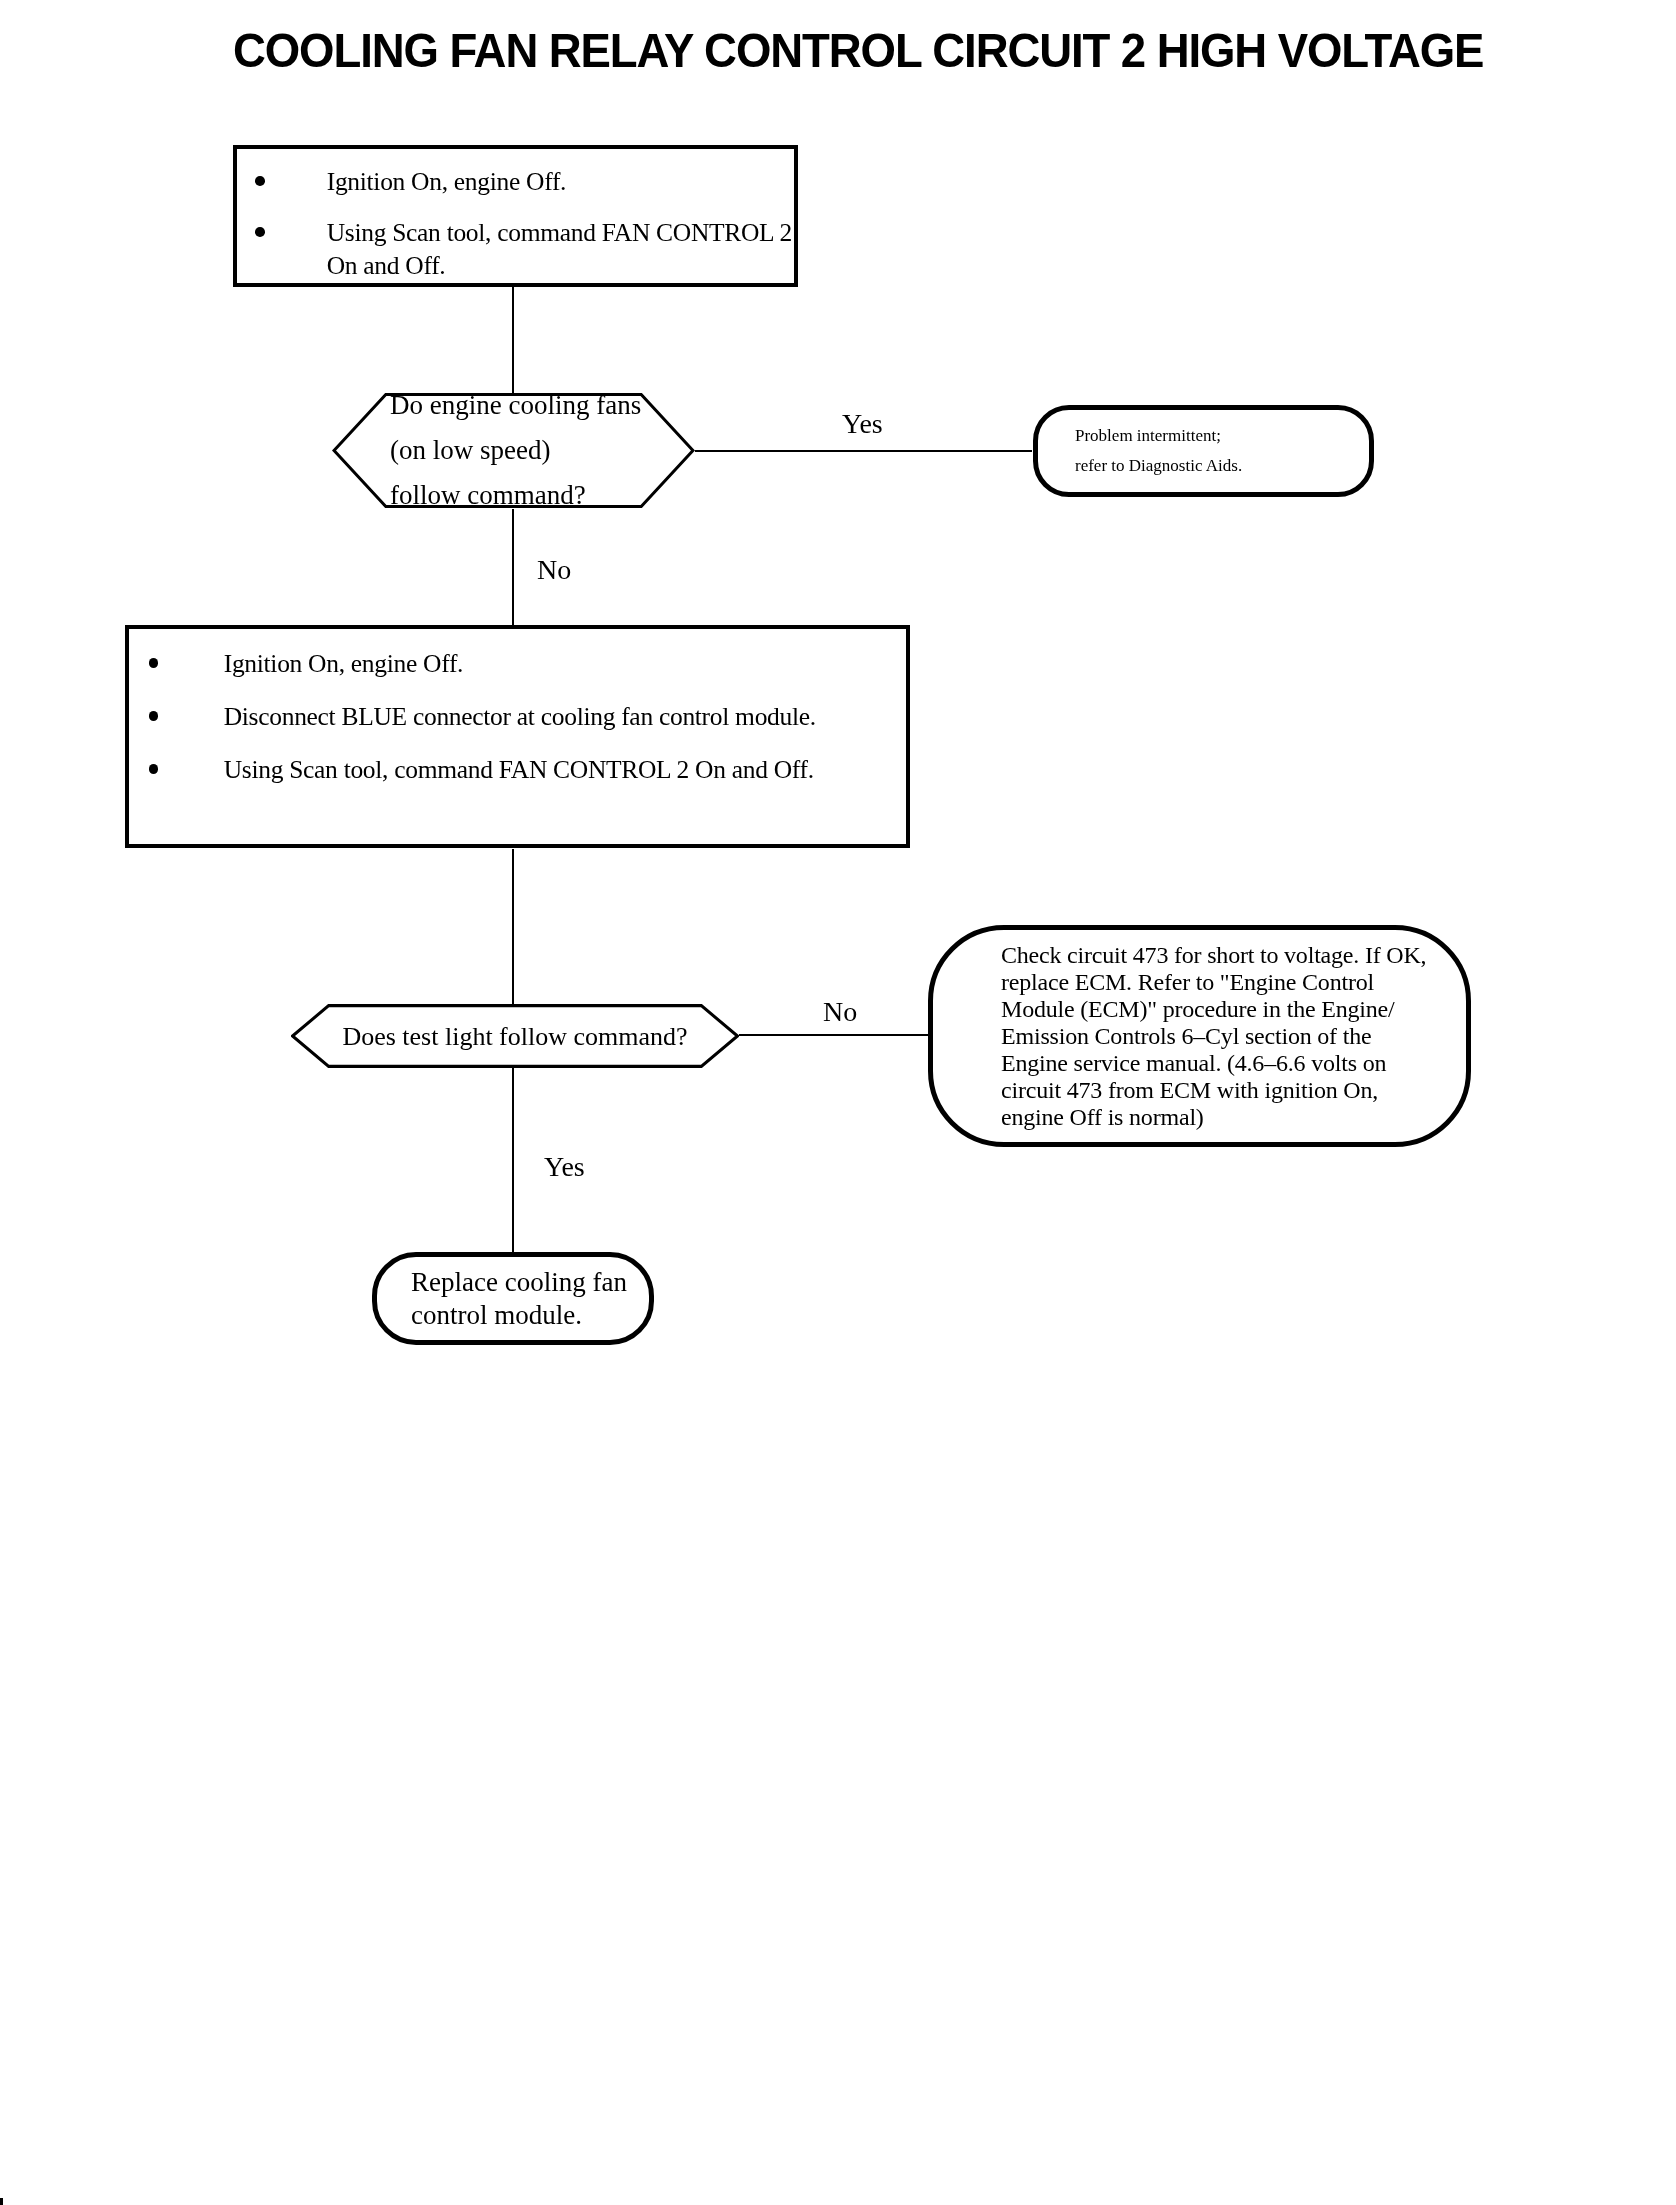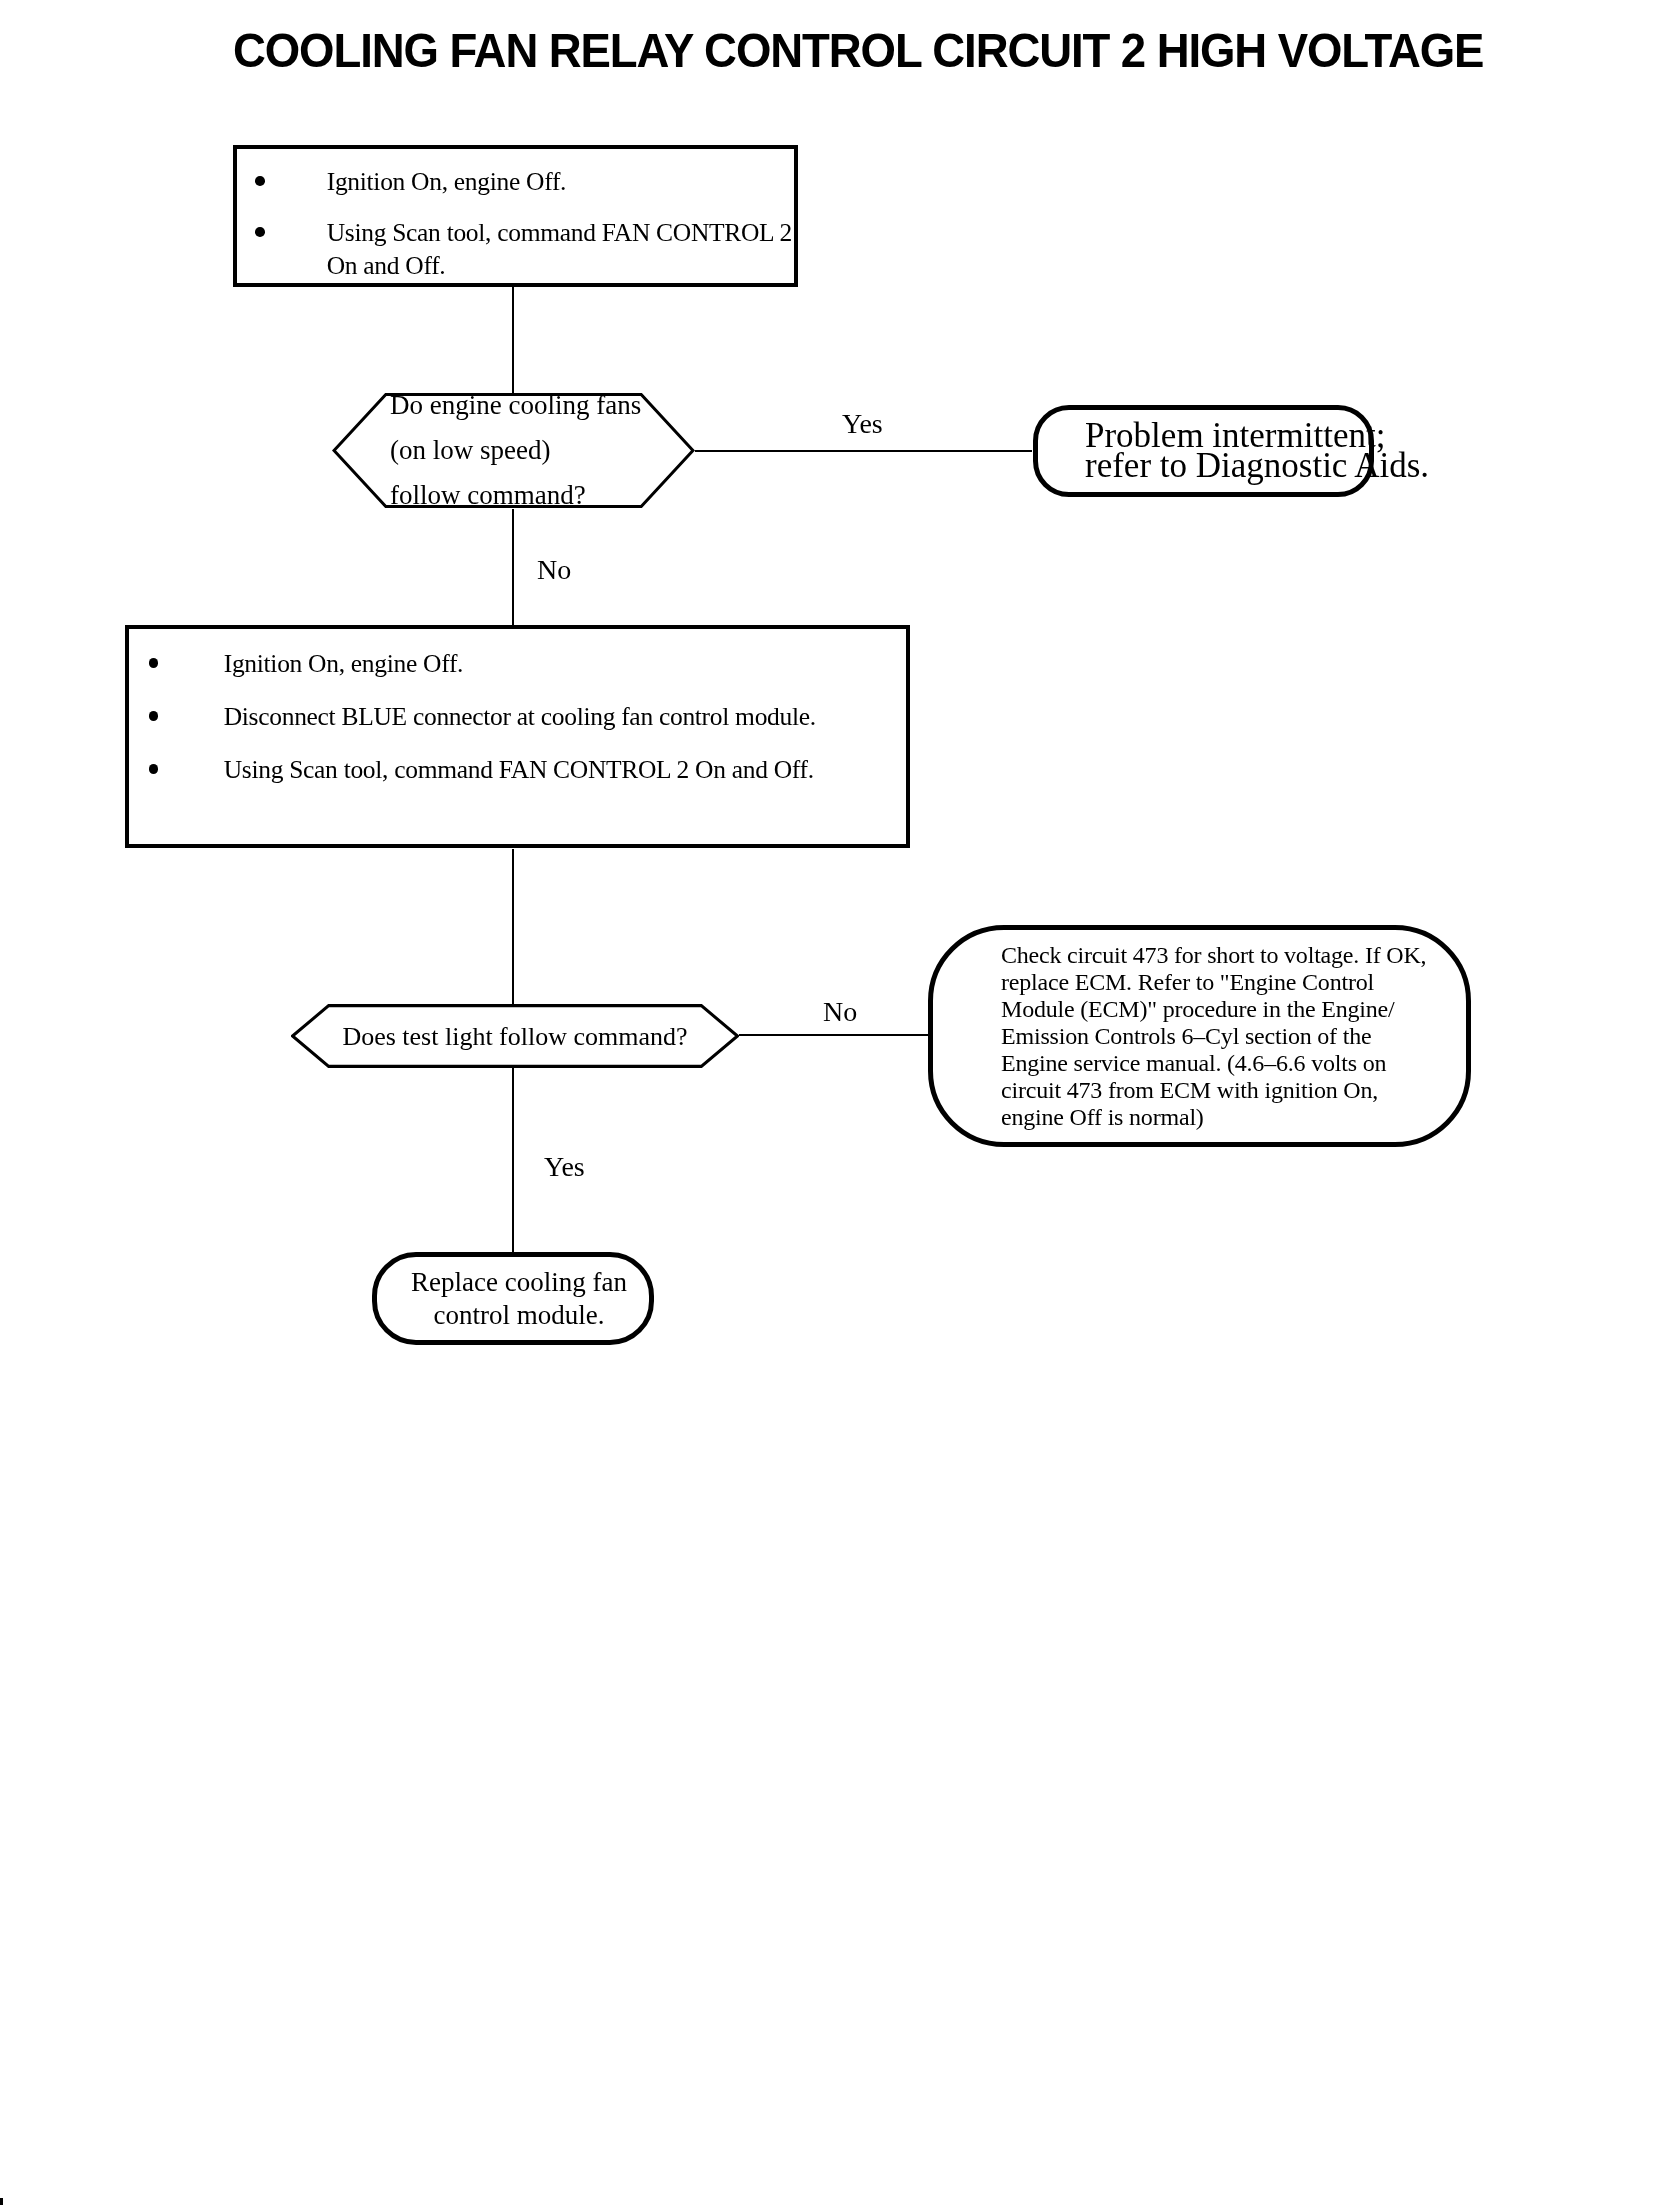--- a/index.html
+++ b/index.html
@@ -75,24 +75,24 @@
   .rounded {
     position: absolute;
     box-sizing: border-box;
     border: 5.5px solid #000;
     background: #fff;
     display: flex;
     align-items: center;
   }
   .rounded-text { white-space: pre; }
   #result-intermittent { border-radius: 36px; }
-  #result-intermittent .rounded-text { padding-left: 47px; font-size: 35px; line-height: 30px; }
+  #result-intermittent .rounded-text { padding-left: 37px; font-size: 17px; line-height: 30px; }
   #result-check-circuit { border-radius: 76px; }
   #result-check-circuit .rounded-text { padding-left: 68px; font-size: 24px; line-height: 27px; letter-spacing: -0.2px; }
-  #result-replace-module { border-radius: 44px; text-align: center; }
+  #result-replace-module { border-radius: 44px; }
   #result-replace-module .rounded-text { padding-left: 34px; font-size: 27px; line-height: 33px; }
 
   .line { position: absolute; background: #000; }
   .edge-label { position: absolute; font-size: 28px; white-space: nowrap; }
   .artifact { position: absolute; background: #000; }
 </style>
 </head>
 <body>
 
 <div class="page">

